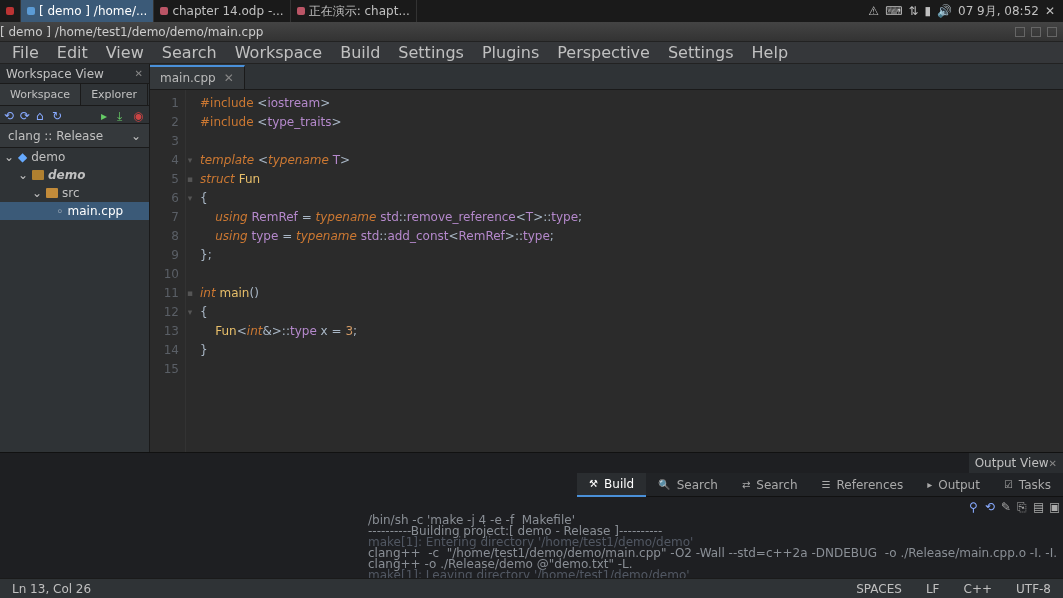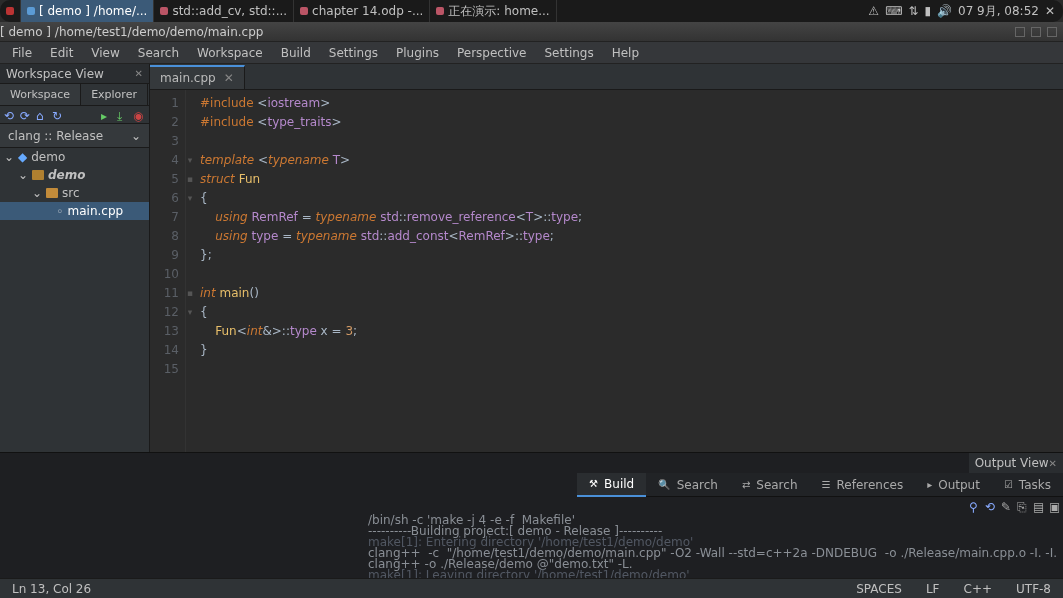--- a/index.html
+++ b/index.html
@@ -1,30 +1,30 @@
 <!DOCTYPE html>
 <html><head>
 <meta charset="utf-8">
 <style>
 * { margin: 0; padding: 0; box-sizing: border-box; font-family: "DejaVu Sans", sans-serif; font-size: 12px; }
 body { width: 1063px; height: 598px; background: #2b2b2b; display: flex; flex-direction: column; overflow: hidden; }
 
-.taskbar { height: 22px; background: #1a1a1a; display: flex; align-items: center; color: #c0c0c0; font-size: 11px; border-radius: 10px; }
+.taskbar { height: 22px; background: #1a1a1a; display: flex; align-items: center; color: #c0c0c0; font-size: 11px; }
 .taskbar .tbitem { padding: 2px 6px; display: flex; align-items: center; gap: 4px; height: 100%; border-right: 1px solid #333; }
 .taskbar .tbitem.active { background: #3b5a78; color: #fff; }
 .taskbar .spacer { flex: 1; }
 .taskbar .sys { display: flex; align-items: center; gap: 6px; padding: 0 8px; }
 .taskbar .appicon { width: 8px; height: 8px; border-radius: 2px; }
 
 .titlebar { height: 20px; background: linear-gradient(#444, #333); color: #ccc; display: flex; align-items: center; justify-content: flex-start; font-size: 11px; border-bottom: 1px solid #222; position: relative; }
 .titlebar .wbtns { position: absolute; right: 6px; display: flex; gap: 6px; }
 .titlebar .wbtn { width: 10px; height: 10px; border: 1px solid #666; }
 
 .menubar { height: 22px; background: #35373a; border-bottom: 1px solid #222; display: flex; align-items: center; padding: 0 4px; gap: 2px; color: #c0c0c0; }
-.menubar .mitem { padding: 2px 8px; font-size: 12px; }
+.menubar .mitem { padding: 2px 8px; font-size: 16px; }
 
 .main { flex: 1; display: flex; min-height: 0; justify-content: flex-end; }
 
 .sidebar { width: 150px; background: #2f3336; border-right: 1px solid #1a1a1a; display: flex; flex-direction: column; color: #c0c0c0; }
 .sidebar .panehdr { height: 20px; background: #2a2d30; border-bottom: 1px solid #1a1a1a; display: flex; align-items: center; padding: 0 6px; font-size: 11px; justify-content: space-between; }
 .sidebar .tabs { display: flex; border-bottom: 1px solid #1a1a1a; }
 .sidebar .stab { padding: 4px 10px; font-size: 11px; border-right: 1px solid #1a1a1a; }
 .sidebar .stab.active { background: #35393c; }
 .sidebar .toolbar { height: 18px; display: flex; align-items: center; gap: 4px; padding: 0 4px; border-bottom: 1px solid #1a1a1a; }
 .sidebar .toolbar .tb { width: 12px; height: 12px; }
@@ -77,29 +77,25 @@
   <div class="tbitem">
       <span class="appicon" style="background:#b33"></span>
     </div>
   <div id="tb-items" style="display:flex;height:100%">
       <div class="tbitem active">
         <span class="appicon" style="background: rgb(91, 155, 213);"></span>
         <span>[ demo ] /home/...</span>
       </div>
       <div class="tbitem">
         <span class="appicon" style="background: rgb(187, 85, 102);"></span>
-        <span>std::add_cv, std::...</span>
+        <span>chapter 14.odp -...</span>
       </div>
       <div class="tbitem">
         <span class="appicon" style="background: rgb(187, 85, 102);"></span>
-        <span>chapter 14.odp -...</span>
-      </div>
-      <div class="tbitem">
-        <span class="appicon" style="background: rgb(187, 85, 102);"></span>
-        <span>正在演示: home...</span>
+        <span>正在演示: chapt...</span>
       </div>
     </div>
   <div class="spacer"></div>
   <div class="sys">
     <span>⚠</span>
     <span>⌨</span>
     <span>⇅</span>
     <span>▮</span>
     <span>🔊</span>
     <span>07 9月, 08:52</span>

